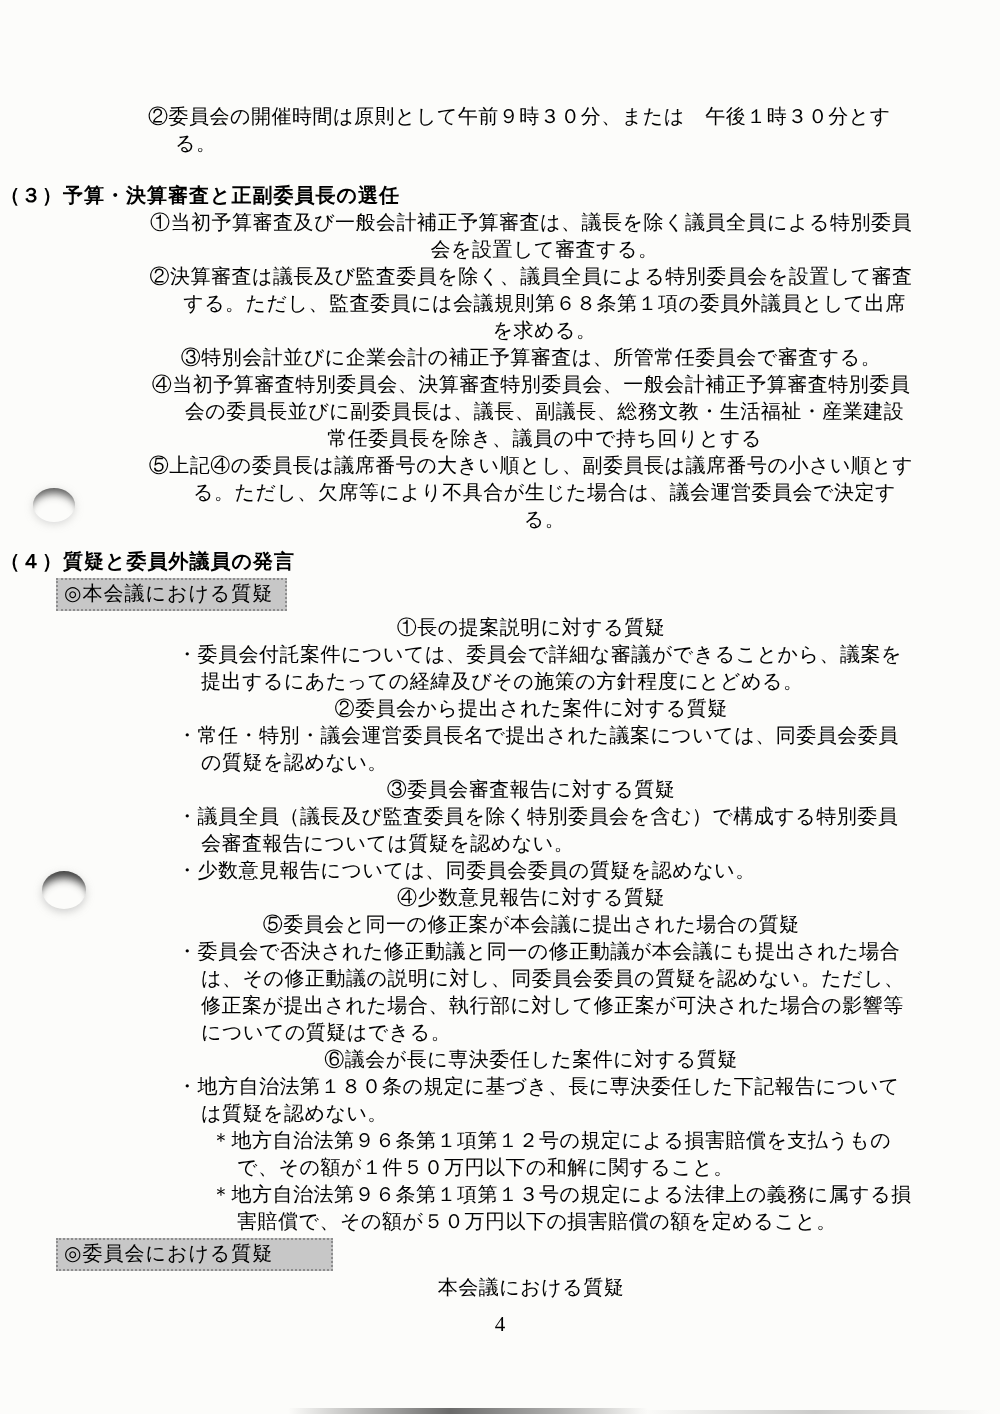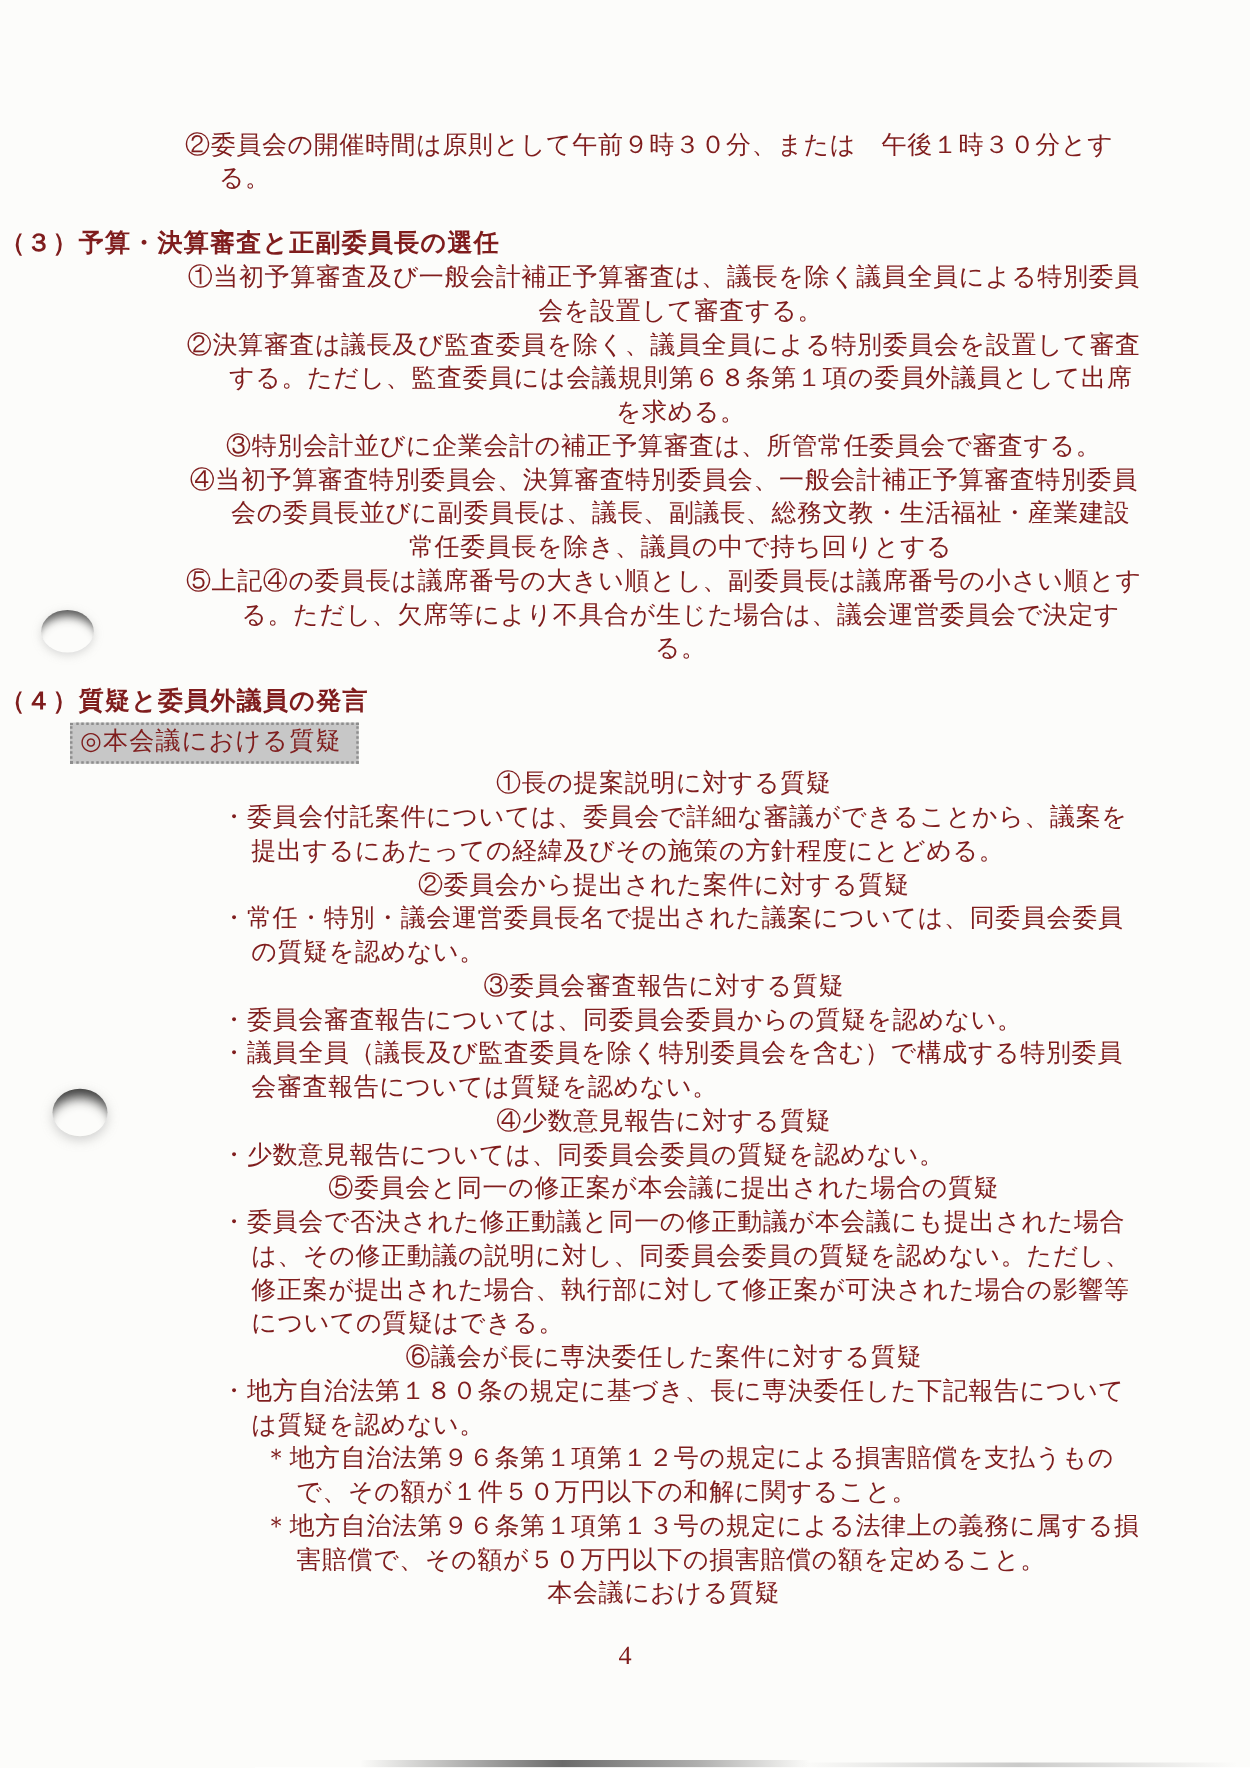--- a/index.html
+++ b/index.html
@@ -2,21 +2,21 @@
 <html lang="ja"><head>
 <meta charset="utf-8">
 <style>
   html,body { margin:0; padding:0; background:#ffffff; }
   .page {
     position:relative;
     width:1000px; height:1414px;
     background:#fcfcfa;
     overflow:hidden;
     font-family:"Liberation Serif","DejaVu Serif",serif;
-    color:#7f1d1d;
+    color:#000000;
   }
   .content {
     position:absolute; top:103px; left:0; width:1000px;
     font-size:20px; line-height:27px; letter-spacing:0.5px;
   }
   .item { padding-right:86px; }
   .intro      { padding-left:175px; text-indent:-1.35em; margin-bottom:25px; }
   .sec-heading{ font-weight:bold; letter-spacing:1px; }
   .sec4       { margin-top:15px; }
   .lv-num     { padding-left:175px; text-indent:-1.35em;text-align:center; }
@@ -88,31 +88,33 @@
 
       <div class="hl-row">
         <span class="hl-box">◎本会議における質疑</span>
       </div>
 
       <div class="item lv-num">①長の提案説明に対する質疑</div>
       <div class="item lv-bullet">・委員会付託案件については、委員会で詳細な審議ができることから、議案を提出するにあたっての経緯及びその施策の方針程度にとどめる。</div>
       <div class="item lv-num">②委員会から提出された案件に対する質疑</div>
       <div class="item lv-bullet">・常任・特別・議会運営委員長名で提出された議案については、同委員会委員の質疑を認めない。</div>
       <div class="item lv-num">③委員会審査報告に対する質疑</div>
-      <div class="item lv-bullet">・委員会審査報告については、同委員会委員からの質疑を認めない。</div>
       <div class="item lv-bullet">・議員全員（議長及び監査委員を除く特別委員会を含む）で構成する特別委員会審査報告については質疑を認めない。</div>
+      <div class="item lv-bullet">・少数意見報告については、同委員会委員の質疑を認めない。</div>
       <div class="item lv-num">④少数意見報告に対する質疑</div>
-      <div class="item lv-bullet">・少数意見報告については、同委員会委員の質疑を認めない。</div>
       <div class="item lv-num">⑤委員会と同一の修正案が本会議に提出された場合の質疑</div>
       <div class="item lv-bullet">・委員会で否決された修正動議と同一の修正動議が本会議にも提出された場合は、その修正動議の説明に対し、同委員会委員の質疑を認めない。ただし、修正案が提出された場合、執行部に対して修正案が可決された場合の影響等についての質疑はできる。</div>
       <div class="item lv-num">⑥議会が長に専決委任した案件に対する質疑</div>
       <div class="item lv-bullet">・地方自治法第１８０条の規定に基づき、長に専決委任した下記報告については質疑を認めない。</div>
       <div class="item lv-star">＊地方自治法第９６条第１項第１２号の規定による損害賠償を支払うもので、その額が１件５０万円以下の和解に関すること。</div>
       <div class="item lv-star">＊地方自治法第９６条第１項第１３号の規定による法律上の義務に属する損害賠償で、その額が５０万円以下の損害賠償の額を定めること。</div>
 
+      <div class="hl-row">
+        <span class="hl-box wide">◎委員会における質疑</span>
+      </div>
 
       <div class="item lv-num">本会議における質疑</div>
     </div>
 
   </div>
 
   <div class="page-num">4</div>
 
   <div class="smudge smudge-1"></div>
   <div class="smudge smudge-2"></div>

